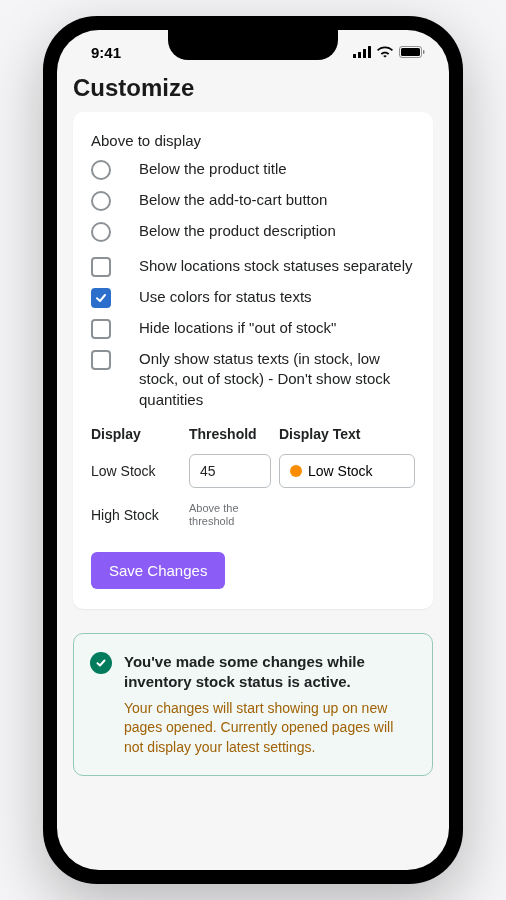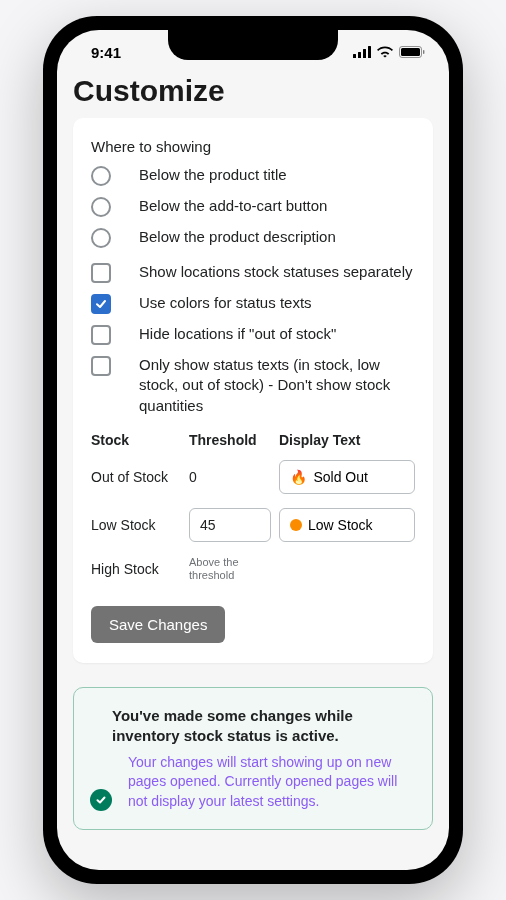--- a/index.html
+++ b/index.html
@@ -50,21 +50,21 @@
       font-size: 15px;
       position: relative;
       z-index: 1;
     }
     .status-bar .time { padding-left: 10px; }
     .status-bar .indicators { display: flex; align-items: center; gap: 6px; }
     .header {
       padding: 0 16px 10px 16px;
     }
     .header h1 {
-      font-size: 30px;
+      font-size: 24px;
       font-weight: 700;
       color: #1a1a1a;
     }
     .content {
       padding: 0 16px;
       height: calc(100% - 90px);
       overflow: hidden;
     }
     .card {
       background: #fff;
@@ -157,37 +157,37 @@
     .dot {
       width: 12px;
       height: 12px;
       border-radius: 50%;
       flex-shrink: 0;
     }
     .dot.orange { background: #fb8c00; }
     .dot.green { background: #00c853; }
     .save-btn {
       margin-top: 10px;
-      background: #737373;
+      background: #8b5cf6;
       color: #fff;
       border: none;
       border-radius: 6px;
       padding: 10px 18px;
       font-size: 15px;
       font-weight: 500;
       cursor: pointer;
     }
     .notice {
       margin-top: 24px;
       border: 1px solid #95c9b4;
       background: #f1f8f5;
       border-radius: 10px;
       padding: 18px 16px;
       display: flex;
-      align-items: flex-end;
+      gap: 12px;
     }
     .notice-icon {
       width: 22px;
       height: 22px;
       background: #007b5c;
       border-radius: 50%;
       flex-shrink: 0;
       display: flex;
       align-items: center;
       justify-content: center;
@@ -196,23 +196,22 @@
     .notice-body { flex: 1; }
     .notice-title {
       font-weight: 700;
       font-size: 15px;
       color: #202223;
       line-height: 1.35;
       margin-bottom: 6px;
     }
     .notice-text {
       font-size: 14px;
-      color: #8b5cf6;
+      color: #a16207;
       line-height: 1.4;
-      margin-left: 16px;
     }
   </style>
 </head>
 <body>
 
 <div class="phone">
   <div class="phone-notch"></div>
   <div class="screen">
     <div class="status-bar">
       <div class="time">9:41</div>
@@ -233,21 +232,21 @@
           </svg>
       </div>
     </div>
 
     <div class="header">
       <h1>Customize</h1>
     </div>
 
     <div class="content">
       <div class="card">
-        <div class="section-label">Where to showing</div>
+        <div class="section-label">Above to display</div>
 
         <div class="radio-row">
           <div class="radio-box"></div>
           <div class="option-label">Below the product title</div>
         </div>
         <div class="radio-row">
           <div class="radio-box"></div>
           <div class="option-label">Below the add-to-cart button</div>
         </div>
         <div class="radio-row">
@@ -273,35 +272,25 @@
             <div class="option-label">Hide locations if "out of stock"</div>
           </div>
           <div class="check-row">
             <div class="check-box"></div>
             <div class="option-label">Only show status texts (in stock, low stock, out of stock) - Don't show stock quantities</div>
           </div>
         </div>
 
         <div class="table">
           <div class="table-header">
-            <div class="col-status">Stock</div>
+            <div class="col-status">Display</div>
             <div class="col-threshold">Threshold</div>
             <div class="col-display">Display Text</div>
           </div>
 
-          <div class="table-row">
-            <div class="col-status">Out of Stock</div>
-            <div class="col-threshold threshold-value">0</div>
-            <div class="col-display">
-              <div class="input-box">
-                <span>🔥</span>
-                <span>Sold Out</span>
-              </div>
-            </div>
-          </div>
 
           <div class="table-row">
             <div class="col-status">Low Stock</div>
             <div class="col-threshold">
               <div class="input-box">
                 <span>45</span>
               </div>
             </div>
             <div class="col-display">
               <div class="input-box">

